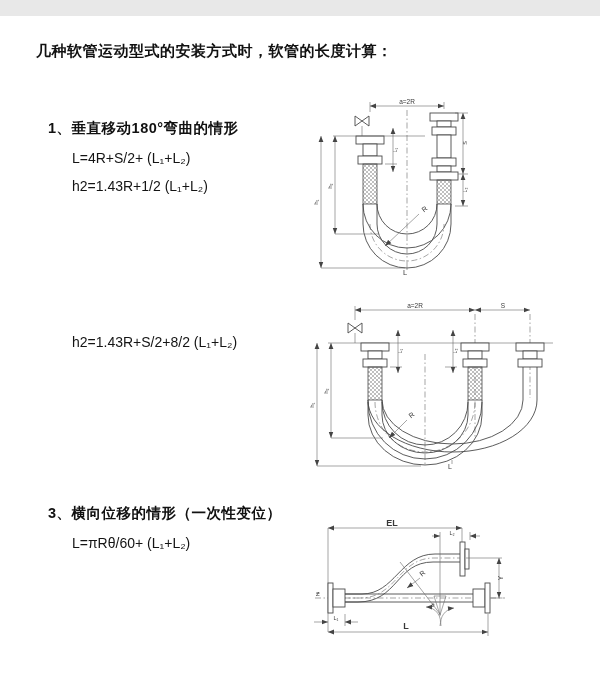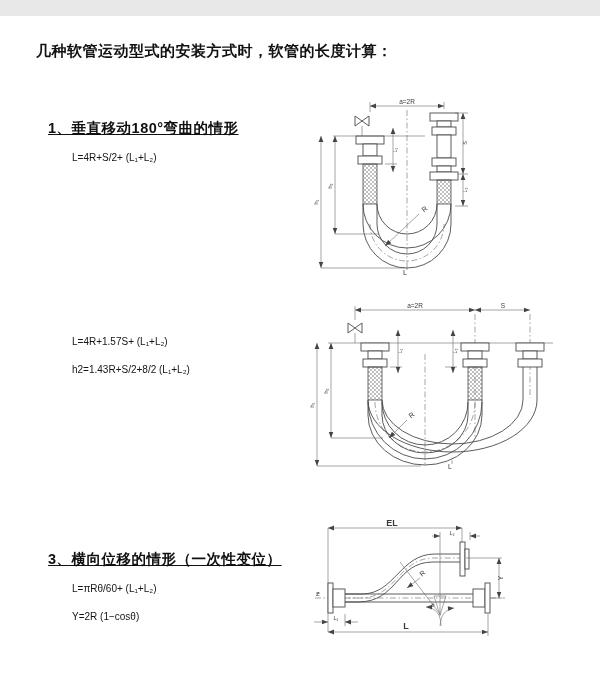--- a/index.html
+++ b/index.html
@@ -13,24 +13,24 @@
     overflow:hidden;
     margin:16px auto;
   }
   .doc-title {
     position:absolute; left:36px; top:26px;
     font-size:15px; font-weight:700; letter-spacing:0.5px; color:#111;
   }
   .section { position:absolute; left:48px; }
   .sec-1 { top:103px; }
   .sec-2 { top:306px; }
-  .sec-3 { top:534px; }
-  .sec-heading { font-size:14.5px; font-weight:700; color:#111; letter-spacing:0.5px;text-decoration:underline; }
+  .sec-3 { top:488px; }
+  .sec-heading { font-size:14.5px; font-weight:700; color:#111; letter-spacing:0.5px; }
   .formula-list { margin-top:6px; margin-left:24px; }
-  .formula-line { font-size:10px; font-weight:400; color:#141414; line-height:28px; white-space:nowrap; }
+  .formula-line { font-size:14px; font-weight:400; color:#141414; line-height:28px; white-space:nowrap; }
   .diagram { position:absolute; }
   .dia-1 { left:305px; top:78px; }
   .dia-2 { left:303px; top:282px; }
   .dia-3 { left:300px; top:498px; }
   svg { display:block; }
   svg text { fill:#3a3a3a; }
   .ln   { stroke:#4a4a4a; stroke-width:0.9; fill:none; }
   .thin { stroke:#6a6a6a; stroke-width:0.6; fill:none; }
   .dash { stroke:#6a6a6a; stroke-width:0.6; fill:none; stroke-dasharray:6 2.5 1.5 2.5; }
   .fit  { stroke:#4a4a4a; stroke-width:0.9; fill:#fff; }
@@ -40,35 +40,34 @@
 <body>
 
 <div class="page">
 
   <div class="doc-title">几种软管运动型式的安装方式时，软管的长度计算：</div>
 
   <div class="section sec-1">
     <div class="sec-heading">1、垂直移动180°弯曲的情形</div>
     <div class="formula-list">
       <div class="formula-line">L=4R+S/2+ (L₁+L₂)</div>
+      <div class="formula-line">h2=1.43R+1/2 (L₁+L₂)</div>
     </div>
   </div>
 
   <div class="section sec-2">
     <div class="formula-list">
-      <div class="formula-line">L=4R+1.57S+ (L₁+L₂)</div>
       <div class="formula-line">h2=1.43R+S/2+8/2 (L₁+L₂)</div>
     </div>
   </div>
 
   <div class="section sec-3">
     <div class="sec-heading">3、横向位移的情形（一次性变位）</div>
     <div class="formula-list">
       <div class="formula-line">L=πRθ/60+ (L₁+L₂)</div>
-      <div class="formula-line">Y=2R (1−cosθ)</div>
     </div>
   </div>
 
   <div class="diagram dia-1">
     <svg width="265" height="182" viewBox="0 0 265 182">
       <defs>
         <pattern id="d1h" patternUnits="userSpaceOnUse" width="4" height="4">
           <path d="M0,4 L4,0 M0,0 L4,4" stroke="#8a8a8a" stroke-width="0.55"></path>
         </pattern>
         <marker id="d1ae" markerUnits="userSpaceOnUse" markerWidth="7" markerHeight="6" refX="6.5" refY="3" orient="auto">

